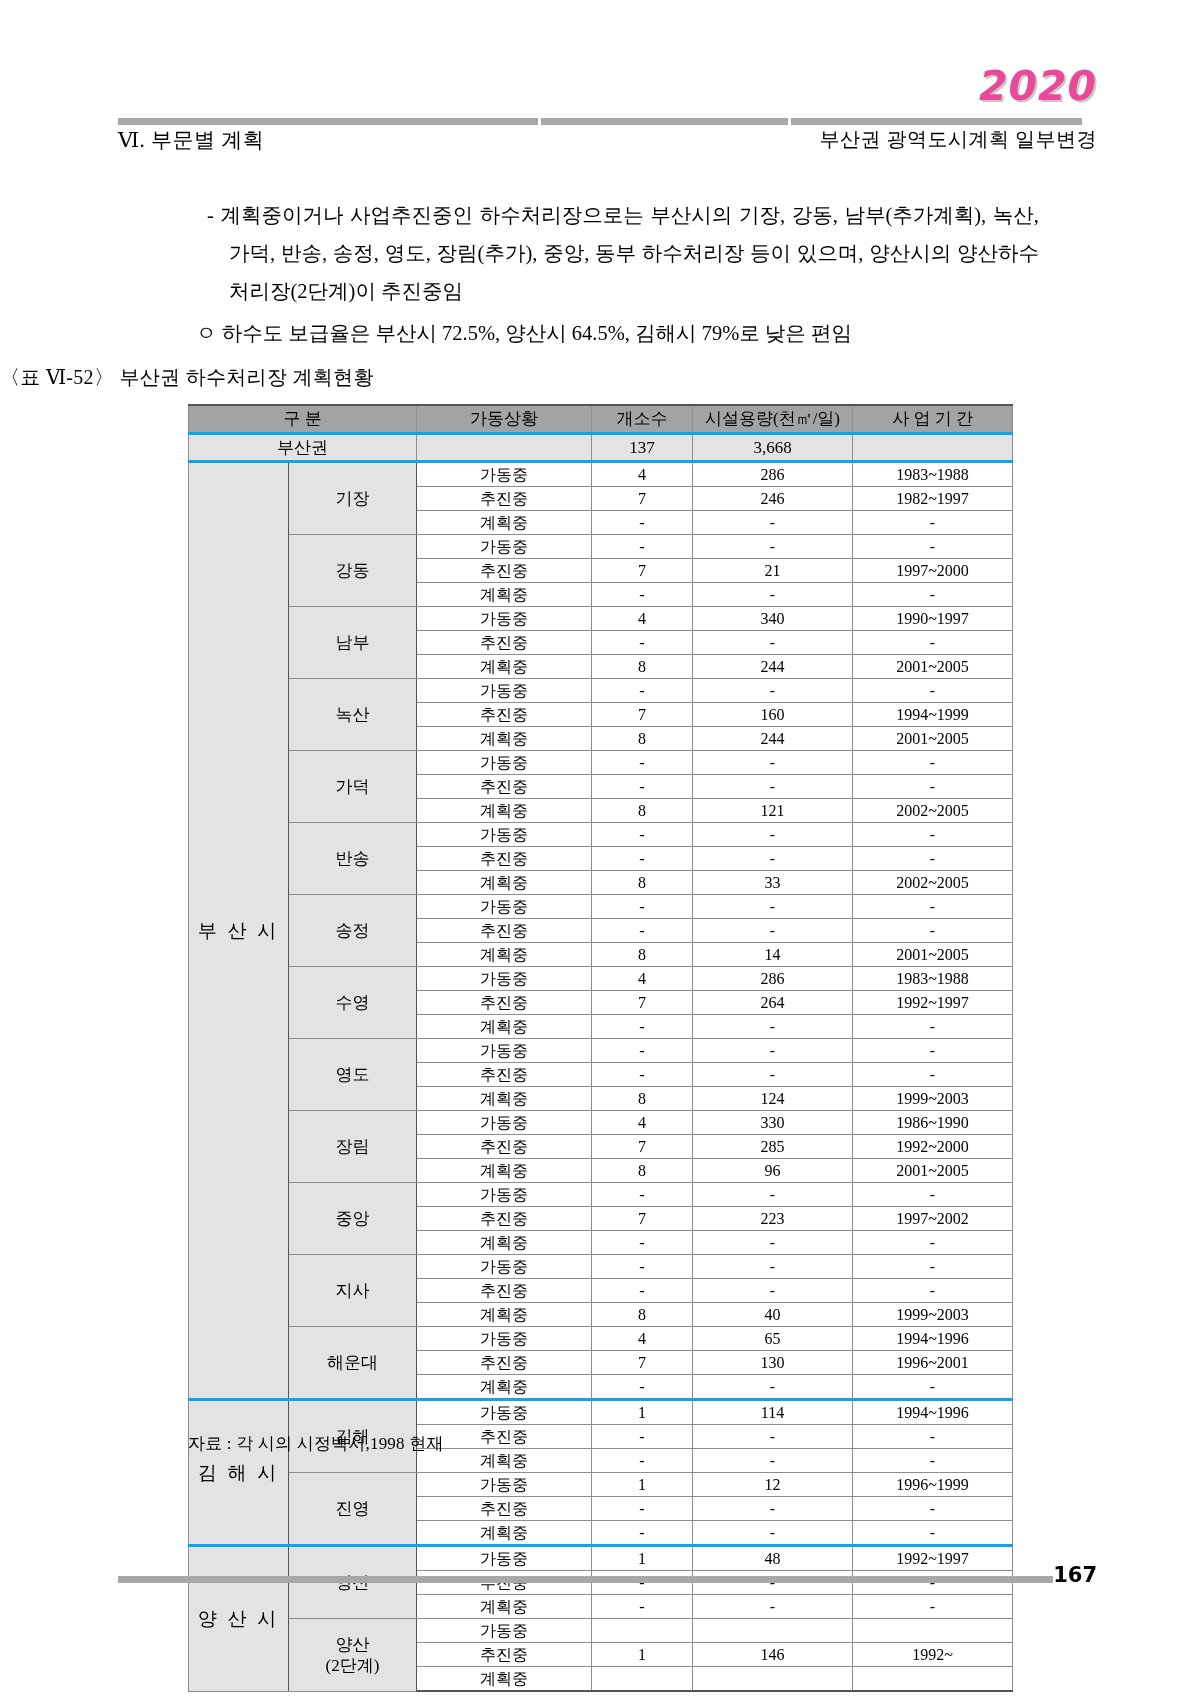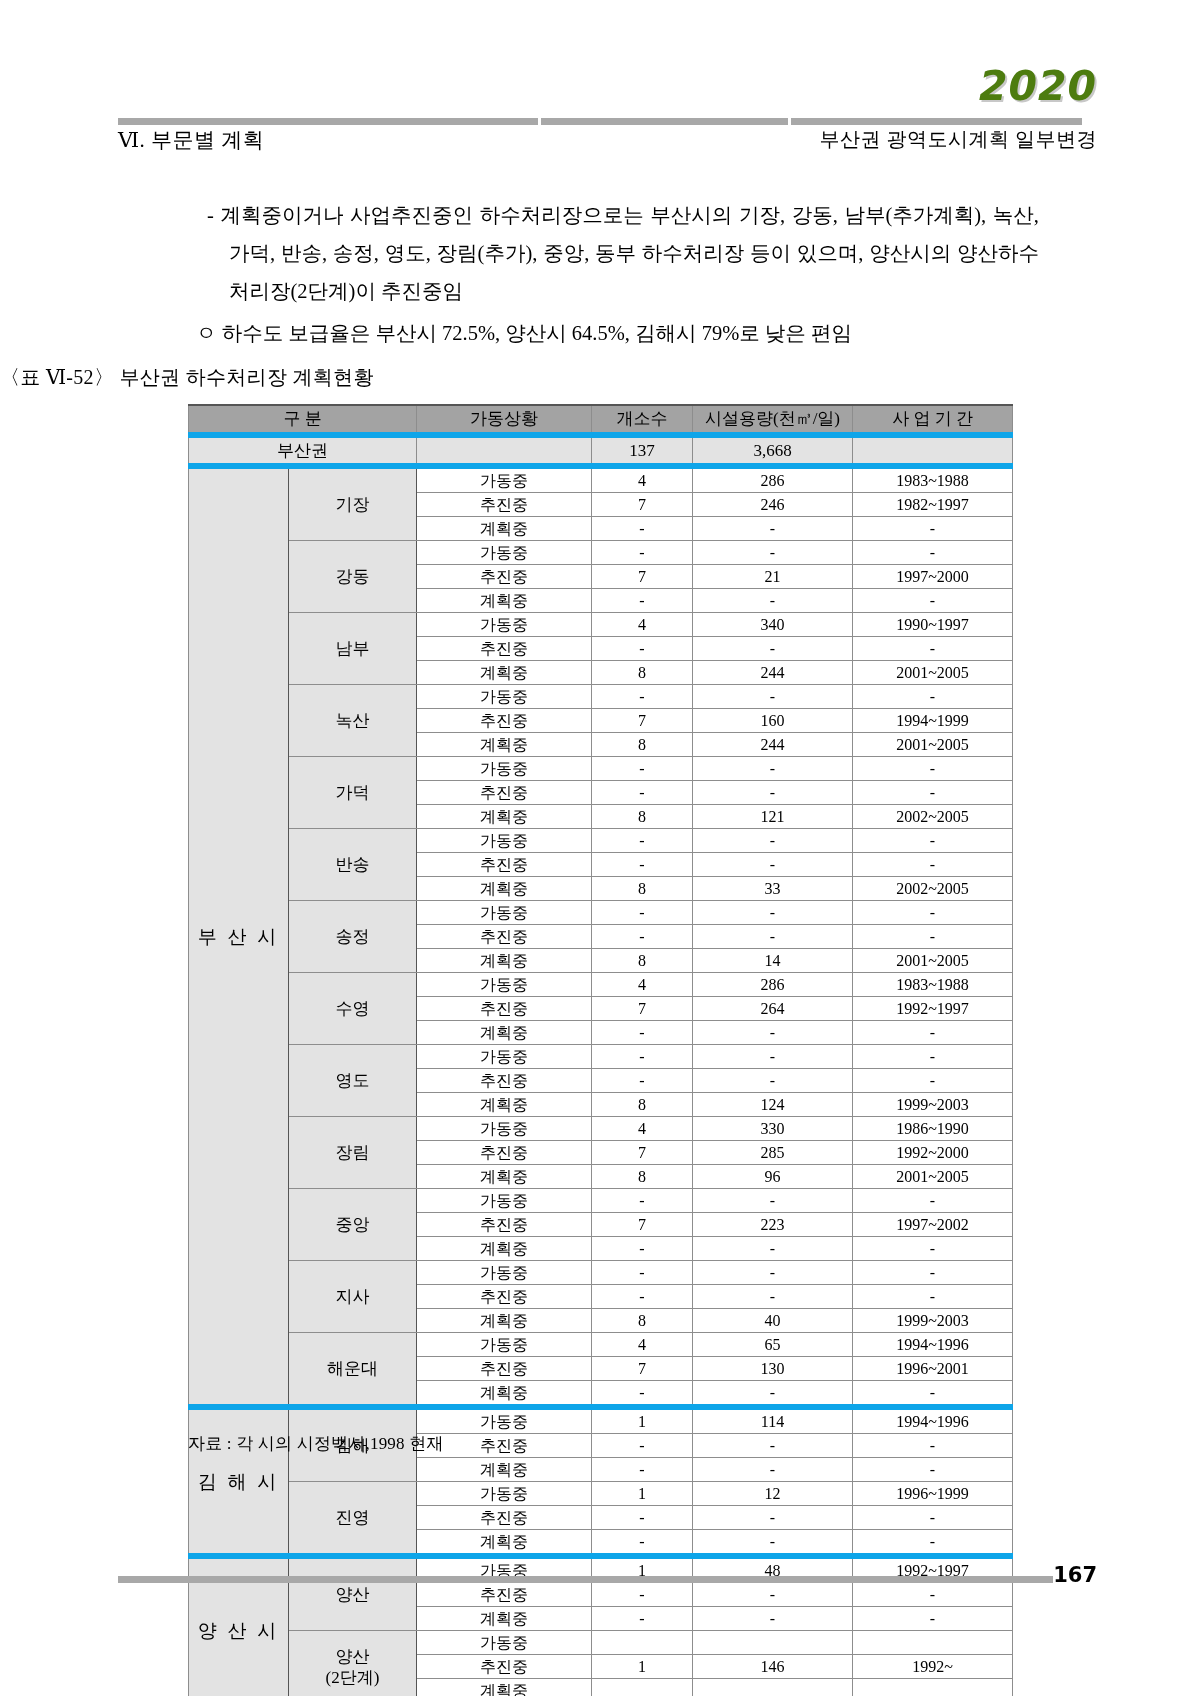--- a/index.html
+++ b/index.html
@@ -26,21 +26,21 @@
   
   .year-mark {
     position: absolute;
     top: 62px;
     right: 103px;
     font-family: "DejaVu Sans", sans-serif;
     font-size: 41px;
     font-weight: 700;
     font-style: italic;
     letter-spacing: 1px;
-    color: #4d7c0f;
+    color: #ec4899;
     text-shadow: 2px 2px 0 #c8c8c8;
   }
 
   .header-rule {
     position: absolute;
     top: 118px;
     left: 118px;
     width: 964px;
     height: 7px;
     display: flex;
@@ -154,21 +154,21 @@
     border-right: 1px solid #555;
   }
   table.plan td.sub .two-line {
     display: block;
     line-height: 21px;
   }
   table.plan td.status { font-size: 16px; }
   table.plan td.num { font-size: 16px; }
 
   
-  table.plan tr.grp-start > td { border-top: 6px solid #0ea5e9; }
+  table.plan tr.grp-start > td { border-top: 3px solid #0ea5e9; }
   table.plan tr.sub-start > td { border-top: 1px solid #6a6a6a; }
   table.plan tr.last-row > td { border-bottom: 2px solid #555; }
 
   .tbl-source {
     position: absolute;
     left: 188px;
     top: 1432px;
     font-size: 17px;
     letter-spacing: 0.2px;
   }

